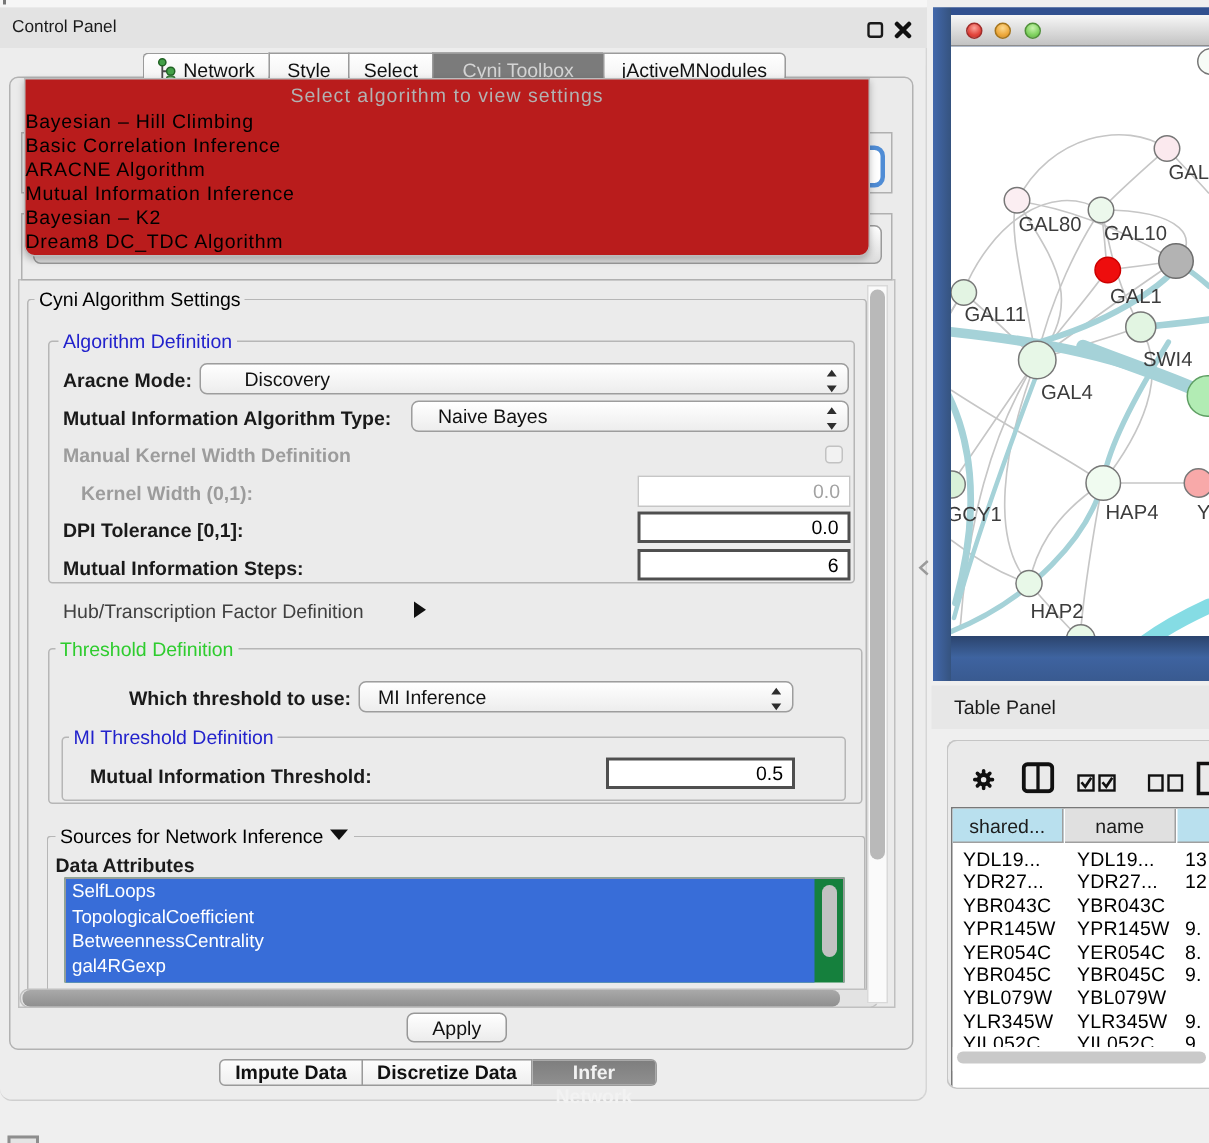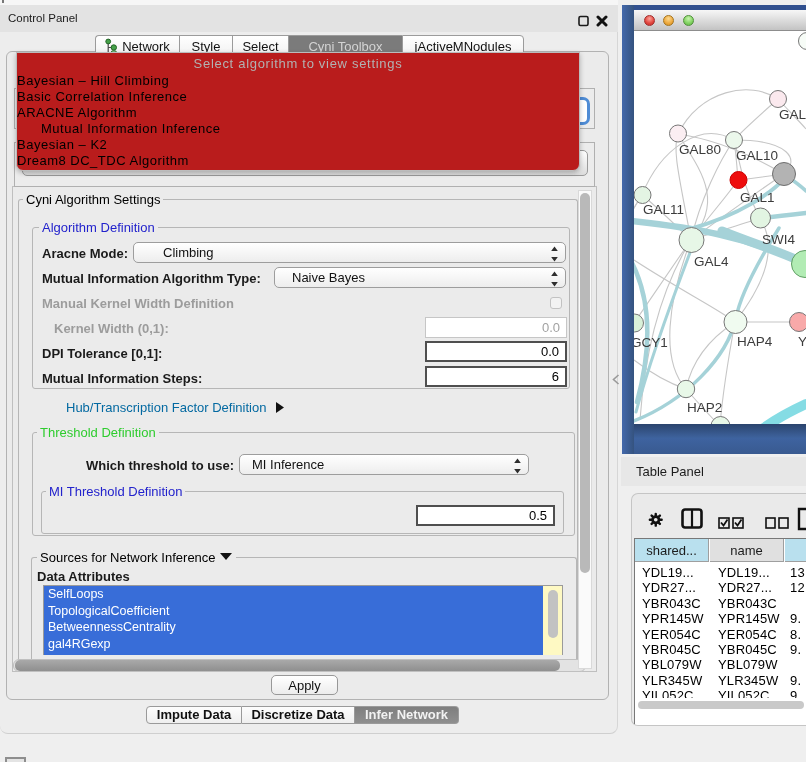--- a/index.html
+++ b/index.html
@@ -19,21 +19,21 @@
 #tab-style { left:179px; width:53px; }
 #tab-select { left:232px; width:56px; }
 #tab-cyni { left:288px; width:114px; background:#7b7b7b; color:#d4d4d4; }
 #tab-jam { left:402px; width:122px; border-right:1px solid #9b9b9b; border-radius:0 4px 4px 0; }
 
 #viewport { left:12px; top:186px; width:585px; height:486px; border:1px solid #bfbfbf; }
 
 .group { position:absolute; border:1px solid #b6b6b6; border-radius:3px; }
 .gtitle { position:absolute; top:-8px; background:#ebebeb; font-size:13px; padding:0 3px; white-space:nowrap; }
 label.b { position:absolute; font-size:13px; font-weight:bold; color:#1a1a1a; white-space:nowrap; }
-label.n { position:absolute; font-size:13px; color:#0369a1; white-space:nowrap;margin-left:24px; }
+label.n { position:absolute; font-size:13px; color:#404040; white-space:nowrap; }
 .combo { position:absolute; height:21px; background:linear-gradient(#ffffff,#ededed); border:1px solid #9d9d9d; border-radius:5px; font-size:13px; color:#111; line-height:19px; }
 .combo .arr { position:absolute; right:6px; top:2px; width:9px; height:16px; }
 .tfield { position:absolute; height:21px; background:#fff; border:2px solid #4f4f4f; font-size:13px; color:#000; text-align:right; line-height:17px; padding-right:6px; }
 
 #dropdown { left:16px; top:52px; width:564px; height:119px; background:#b91c1c; border:1px solid #bcbcbc; border-radius:0 0 7px 7px; box-shadow:0 2px 5px rgba(0,0,0,0.25); z-index:40; font-size:13px; }
 #dropdown .it { position:absolute; left:0px; height:16px; line-height:16px; color:#000; white-space:nowrap; letter-spacing:0.5px; }
 
 .sbv { position:absolute; background:#fafafa; border:1px solid #d9d9d9; }
 .sbthumb { position:absolute; background:#b9b9b9; border-radius:6px; }
 
@@ -76,35 +76,35 @@
   <div class="abs" style="left:14px; top:88px; width:581px; height:41px; border:1px solid #b0b0b0; background:#ececec; z-index:5;"></div>
   <div class="abs" style="left:24px; top:97px; width:566px; height:28px; border:3px solid #4f8cd5; border-radius:7px; background:#fff; z-index:5;"></div>
   <div class="abs" style="left:14px; top:142px; width:581px; height:45px; border:1px solid #b0b0b0; background:#ececec; z-index:5;"></div>
   <div class="combo" style="left:22px; top:150px; width:566px; height:26px; background:linear-gradient(#ffffff,#dcdcdc); border-color:#9a9a9a; z-index:5;"></div>
 
   <div class="abs" id="dropdown">
     <div style="position:absolute;left:0;top:3px;width:100%;text-align:center;color:#b2b2b2;font-size:13px;letter-spacing:0.7px;">Select algorithm to view settings</div>
     <div class="it" style="top:20px;">Bayesian – Hill Climbing</div>
     <div class="it" style="top:36px;">Basic Correlation Inference</div>
     <div class="it" style="top:52px;font-weight:normal;">ARACNE Algorithm</div>
-    <div class="it" style="top:68px;margin-left:24px;">Mutual Information Inference</div>
+    <div class="it" style="top:68px;">Mutual Information Inference</div>
     <div class="it" style="top:84px;">Bayesian – K2</div>
     <div class="it" style="top:100px;">Dream8 DC_TDC Algorithm</div>
   </div>
 
   <div id="settings" class="abs" style="left:0;top:0;width:618px;height:734px;">
     <div class="abs" id="viewport"></div>
     <div class="group" style="left:18px; top:199px; width:560px; height:470px; border-bottom:none; border-radius:3px 3px 0 0;">
       <div class="gtitle" style="left:4px; color:#000;">Cyni Algorithm Settings</div>
     </div>
     <div class="group" style="left:32px; top:227px; width:538px; height:162px;">
       <div class="gtitle" style="left:6px; color:#2222cc;">Algorithm Definition</div>
     </div>
     <label class="b" style="left:42px; top:246px;">Aracne Mode:</label>
-    <div class="combo" style="left:133px; top:242px; width:433px;"><span style="margin-left:29px;">Climbing</span><svg class="arr" width="7" height="14" viewBox="0 0 7 14" style="top:3px;">
+    <div class="combo" style="left:133px; top:242px; width:433px;"><span style="margin-left:29px;">Discovery</span><svg class="arr" width="7" height="14" viewBox="0 0 7 14" style="top:3px;">
           <path d="M3.5 0.5 L6.4 4.4 H0.6 Z M3.5 13.5 L0.6 9.6 H6.4 Z" fill="#2e2e2e"></path>
         </svg></div>
     <label class="b" style="left:42px; top:271px;">Mutual Information Algorithm Type:</label>
     <div class="combo" style="left:274px; top:267px; width:292px;"><span style="margin-left:17px;">Naive Bayes</span><svg class="arr" width="7" height="14" viewBox="0 0 7 14" style="top:3px;">
           <path d="M3.5 0.5 L6.4 4.4 H0.6 Z M3.5 13.5 L0.6 9.6 H6.4 Z" fill="#2e2e2e"></path>
         </svg></div>
     <label class="b" style="left:42px; top:296px; color:#9c9c9c;">Manual Kernel Width Definition</label>
     <div class="abs" style="left:550px; top:297px; width:12px; height:12px; background:#f2f2f2; border:1px solid #c2c2c2; border-radius:3px;"></div>
     <label class="b" style="left:42px; top:321px; color:#9c9c9c;margin-left:12px;">Kernel Width (0,1):</label>
     <div class="tfield" style="left:425px; top:317px; width:142px; border:1px solid #c6c6c6; color:#a2a2a2; line-height:19px;">0.0</div>
@@ -120,44 +120,45 @@
     <div class="group" style="left:32px; top:432px; width:543px; height:104px;">
       <div class="gtitle" style="left:4px; color:#2ecc2e;">Threshold Definition</div>
     </div>
     <label class="b" style="left:auto; right:384px; top:458px;">Which threshold to use:</label>
     <div class="combo" style="left:239px; top:454px; width:290px;"><span style="margin-left:12px;">MI Inference</span><svg class="arr" width="7" height="14" viewBox="0 0 7 14" style="top:3px;">
           <path d="M3.5 0.5 L6.4 4.4 H0.6 Z M3.5 13.5 L0.6 9.6 H6.4 Z" fill="#2e2e2e"></path>
         </svg></div>
     <div class="group" style="left:41px; top:491px; width:523px; height:43px;">
       <div class="gtitle" style="left:4px; color:#2222cc;">MI Threshold Definition</div>
     </div>
-    <div class="tfield" style="left:416px; top:505px; width:139px;">0.5</div>
+    <label class="b" style="left:60px; top:510px;">Mutual Information Threshold:</label>
+    <div class="tfield" style="left:404px; top:505px; width:126px;">0.5</div>
 
     <div class="group" style="left:31px; top:557px; width:546px; height:112px; border-bottom:none;">
       <div class="gtitle" style="left:5px; color:#000;">Sources for Network Inference <svg width="14" height="9" style="vertical-align:1px;">
             <path d="M1 1 L13 1 L7 8 Z" fill="#111"></path>
           </svg></div>
     </div>
     <label class="b" style="left:37px; top:569px;">Data Attributes</label>
-    <div class="abs" style="left:43px; top:585px; width:520px; height:70px; background:#fef9c3; border:1px solid #9a9a9a; border-bottom:none; overflow:hidden;">
+    <div class="abs" style="left:43px; top:585px; width:520px; height:70px; background:#15803d; border:1px solid #9a9a9a; border-bottom:none; overflow:hidden;">
       <div style="position:absolute; left:0; top:0; width:499px; height:70px; background:#386dd8; color:#fff; font-size:12.5px; line-height:16.7px; padding-left:4px;">SelfLoops<br>TopologicalCoefficient<br>BetweennessCentrality<br>gal4RGexp</div>
       <div style="position:absolute; left:504px; top:4px; width:10px; height:48px; background:#c2c2c2; border-radius:5px;"></div>
     </div>
 
     <div class="abs" style="left:13px; top:659px; width:573px; height:13px; background:#e3e3e3; border:1px solid #c0c0c0; border-radius:6px;"></div>
     <div class="abs" style="left:15px; top:660px; width:545px; height:11px; background:linear-gradient(#a9a9a9,#8f8f8f); border-radius:5px;"></div>
 
     <div class="sbv" style="left:578px; top:190px; width:14px; height:479px;"></div>
     <div class="sbthumb" style="left:580px; top:193px; width:10px; height:380px;"></div>
   </div>
 
   <div class="abs" id="applybtn">Apply</div>
   <div class="abs btab" style="left:146px; width:96px; border-radius:4px 0 0 4px; font-weight:bold;">Impute Data</div>
   <div class="abs btab" style="left:242px; width:113px; border-left:none; font-weight:bold;">Discretize Data</div>
-  <div class="abs btab" style="left:355px; width:104px; border-left:none; border-radius:0 4px 4px 0; background:linear-gradient(#7e7e7e,#8f8f8f); color:#f2f2f2; font-weight:bold;">Infer Network</div>
+  <div class="abs btab" style="left:355px; width:83px; border-left:none; border-radius:0 4px 4px 0; background:linear-gradient(#7e7e7e,#8f8f8f); color:#f2f2f2; font-weight:bold;">Infer Network</div>
   <div class="abs" style="left:5px; top:757px; width:21px; height:10px; background:#e4e4e4; border:2px solid #8e8e8e;"></div>
 
   <div class="abs" style="left:612px; top:371px;"><svg width="8" height="11" viewBox="0 0 8 11">
         <path d="M6.5 1 L1.5 5.5 L6.5 10" fill="none" stroke="#9a9a9a" stroke-width="1.6"></path>
       </svg></div>
 
   <div class="abs" id="netwin"></div>
   <div class="abs" style="left:622px; top:5px; width:12px; height:449px; background:linear-gradient(90deg,#4368ab,#35537f);"></div>
   <div class="abs" style="left:634px; top:5px; width:172px; height:5.5px; background:#31508f;"></div>
   <div class="abs" style="left:634px; top:438px; width:172px; height:16px; background:linear-gradient(#3e63a0,#395a90);"></div>

